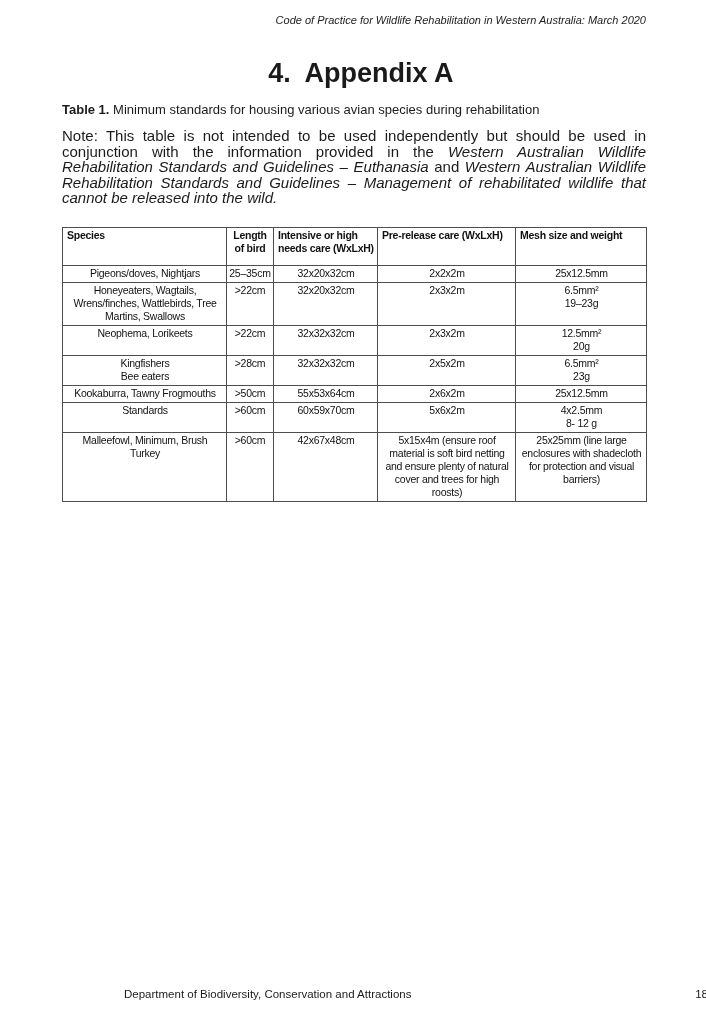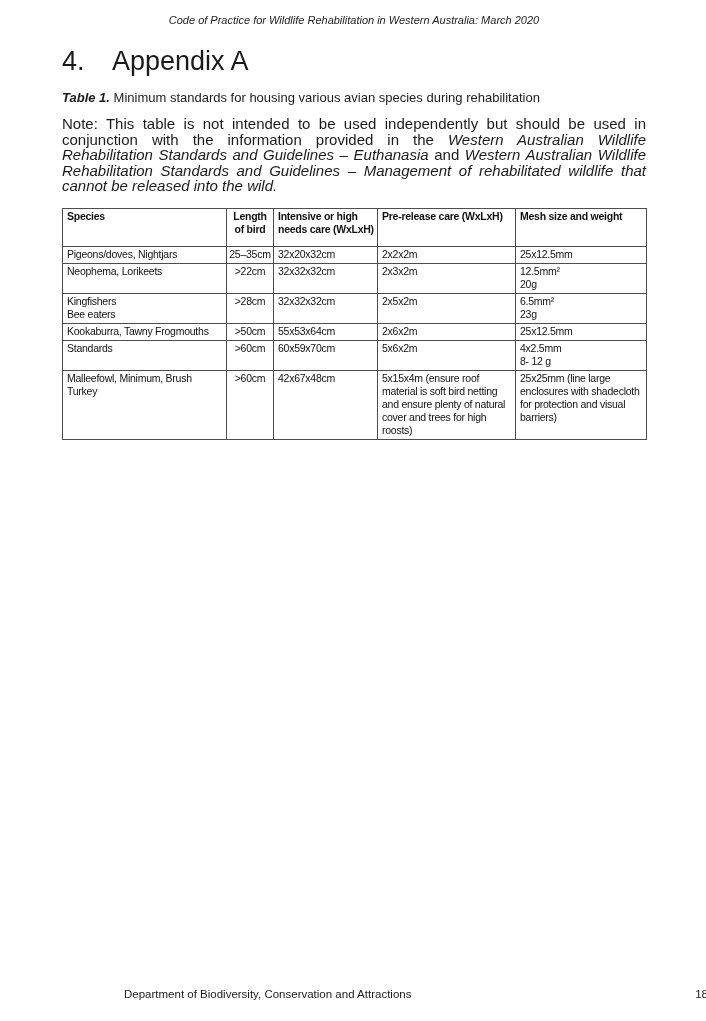--- a/index.html
+++ b/index.html
@@ -9,65 +9,67 @@
     font-family:"Liberation Sans", sans-serif;
     color:#1b1b1b;
     position:relative;
     overflow:hidden;
   }
   .page { position:relative; width:706px; height:1021px; background:#fff; }
   .content { position:absolute; left:62px; top:0; width:584px; }
 
   .doc-header {
     margin-top:14px;
-    text-align:center;
+    text-align:right;
     font-style:italic;
     font-size:11px;
     color:#222;
   }
 
   h1.heading {
-    margin-top:20px;
+    margin-top:32px;
     font-size:27px;
-    font-weight:400;
+    font-weight:700;
     color:#1a1a1a;
     letter-spacing:0;
+    text-align:center;
   }
   .h-num { display:inline-block; width:50px; }
 
   .caption {
     margin-top:13px;
     font-size:13px;
   }
-  .caption b { font-weight:700;font-style:italic; }
+  .caption b { font-weight:700; }
 
   .note {
     margin-top:11px;
     font-size:15px;
     line-height:15.6px;
     text-align:justify;
   }
   .note i { font-style:italic; }
 
   table.standards {
-    margin-top:14px;
+    margin-top:21px;
     width:584px;
     border-collapse:collapse;
     table-layout:fixed;
   }
   th, td {
     border:1px solid #4d4d4d;
     vertical-align:top;
     padding:1px 3px 2px 4px;
     font-size:10.5px;
     line-height:1.24;
     letter-spacing:-0.25px;
     white-space:pre-wrap;
     word-wrap:break-word;
     color:#111;
+    text-align:center;
   }
   th {
     font-weight:700;
     text-align:left;
     height:38px;
   }
   th.col1, td.col1 { text-align:center; padding-left:1px; padding-right:1px; }
 
   .footer {
     position:absolute;
@@ -119,20 +121,28 @@
       </thead>
       <tbody id="table-body">
           <tr>
             <td class="col0">Pigeons/doves, Nightjars</td>
             <td class="col1">25–35cm</td>
             <td class="col2">32x20x32cm</td>
             <td class="col3">2x2x2m</td>
             <td class="col4">25x12.5mm</td>
           </tr>
           <tr>
+            <td class="col0">Honeyeaters, Wagtails, Wrens/finches, Wattlebirds, Tree Martins, Swallows</td>
+            <td class="col1">&gt;22cm</td>
+            <td class="col2">32x20x32cm</td>
+            <td class="col3">2x3x2m</td>
+            <td class="col4">6.5mm²
+19–23g</td>
+          </tr>
+          <tr>
             <td class="col0">Neophema, Lorikeets</td>
             <td class="col1">&gt;22cm</td>
             <td class="col2">32x32x32cm</td>
             <td class="col3">2x3x2m</td>
             <td class="col4">12.5mm²
 20g</td>
           </tr>
           <tr>
             <td class="col0">Kingfishers
 Bee eaters</td>

